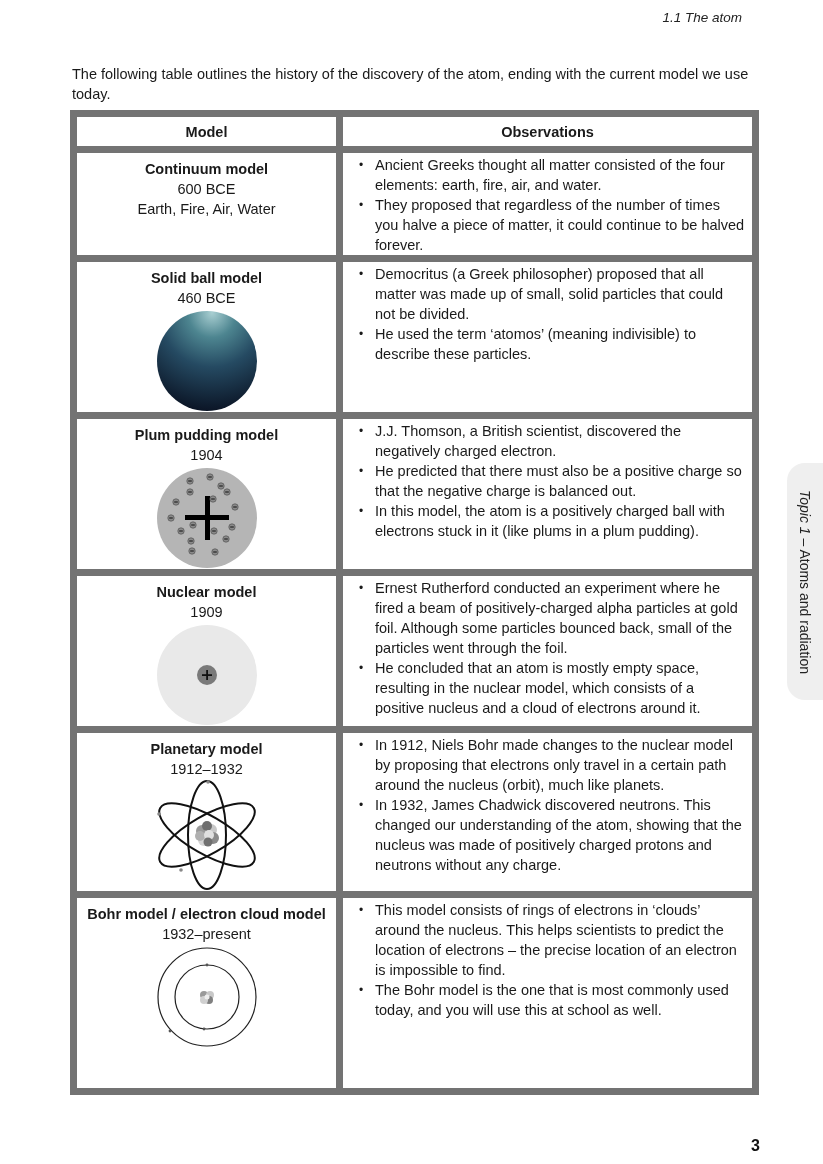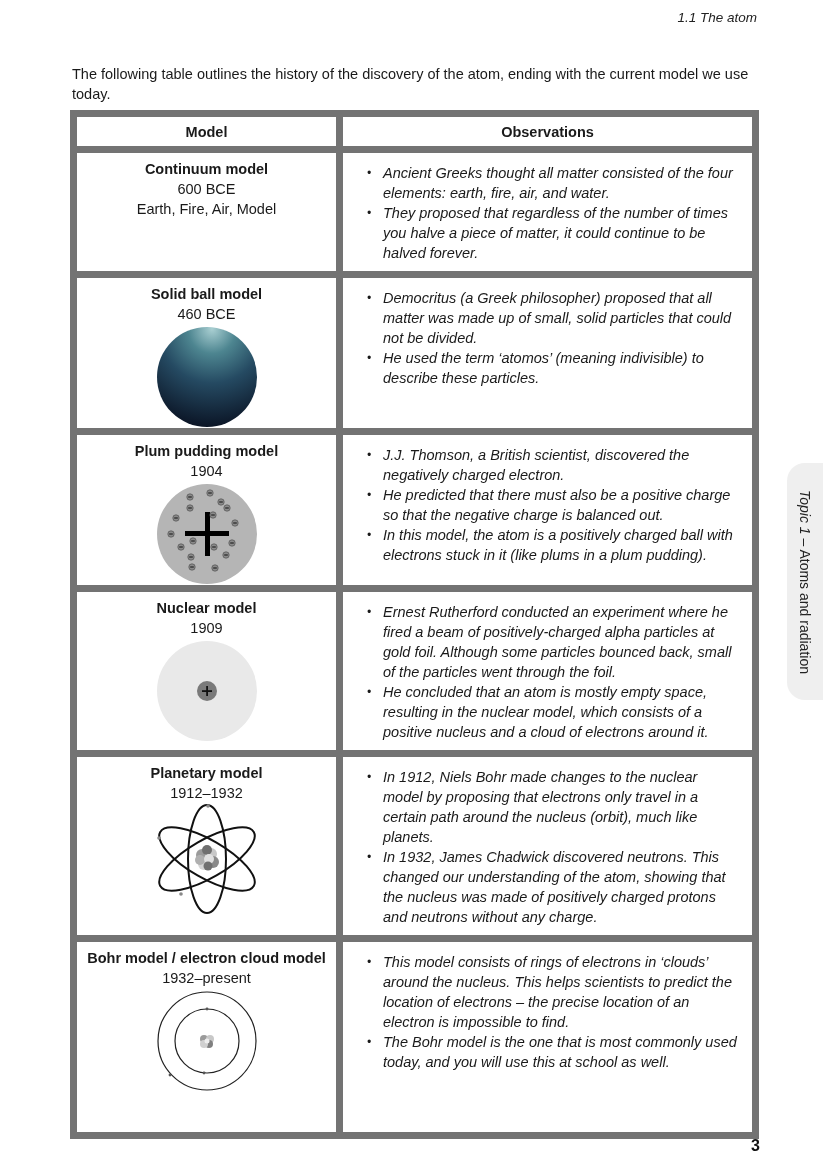--- a/index.html
+++ b/index.html
@@ -1,28 +1,28 @@
 <!DOCTYPE html>
 <html><head>
 <meta charset="utf-8">
 <style>
   html, body { margin:0; padding:0; background:#ffffff; }
   body { width:823px; height:1164px; position:relative; overflow:hidden;
          font-family:"Liberation Sans", sans-serif; color:#1a1a1a; }
-  .running-head { position:absolute; top:10px; right:66px; font-size:13.5px; font-style:italic; color:#222;text-align:right; }
+  .running-head { position:absolute; top:10px; right:81px; font-size:13.5px; font-style:italic; color:#222;text-align:right; }
   .intro { position:absolute; top:55px; left:63px; width:700px; font-size:14.5px; line-height:20px; color:#1a1a1a; }
   table.models { position:absolute; top:110px; left:70px; width:682px; border-collapse:collapse; table-layout:fixed; }
   table.models td, table.models th { border:7px solid #737373; vertical-align:top; font-size:14.5px; line-height:20px; }
   table.models th { font-weight:bold; height:29px; padding:0; vertical-align:middle; text-align:center; }
   col.c1 { width:266px; } col.c2 { width:416px; }
   td.model-cell { text-align:center; padding:6px 4px 0 4px; }
   .model-name { font-weight:bold; display:block; }
   .model-date, .model-extra { display:block; }
   td.obs-cell { padding:2px 6px 0 14px; }
-  ul.obs { margin:8px; padding:0; list-style:none;font-style:italic; }
+  ul.obs { margin:0; padding:0; list-style:none; }
   ul.obs li { position:relative; padding-left:18px; }
   ul.obs li::before { content:"\2022"; position:absolute; left:2px; top:0; font-size:12px; }
   .fig { display:block; margin:2px auto 0 auto; }
   .side-tab { position:absolute; right:0; top:463px; width:36px; height:237px; background:#efefef;
               border-radius:18px 0 0 18px; }
   .side-tab span { position:absolute; left:50%; top:50%; transform:translate(-50%,-50%) rotate(90deg);
                    white-space:nowrap; font-size:14px; color:#222; }
   .side-tab span em { font-style:italic; }
   .footer { position:absolute; top:1198px; left:280px; font-size:13px; color:#222; }
   .page-num { position:absolute; top:1137px; right:63px; font-size:16px; font-weight:bold; color:#111; }
@@ -44,21 +44,21 @@
       <th>Model</th>
       <th>Observations</th>
     </tr>
   </thead>
   <tbody>
 
     <tr style="height:108px">
       <td class="model-cell">
         <span class="model-name">Continuum model</span>
         <span class="model-date">600 BCE</span>
-        <span class="model-extra">Earth, Fire, Air, Model</span>
+        <span class="model-extra">Earth, Fire, Air, Water</span>
       </td>
       <td class="obs-cell">
         <ul class="obs">
           <li>Ancient Greeks thought all matter consisted of the four elements: earth, fire, air, and water.</li>
           <li>They proposed that regardless of the number of times you halve a piece of matter, it could continue to be halved forever.</li>
         </ul>
       </td>
     </tr>
 
     <tr style="height:152px">

